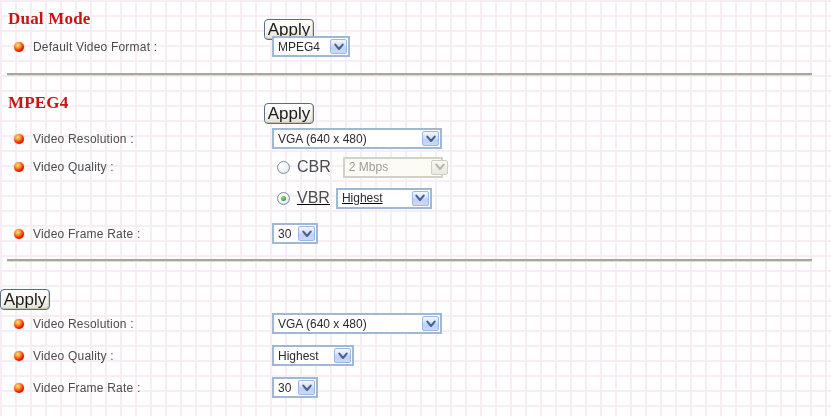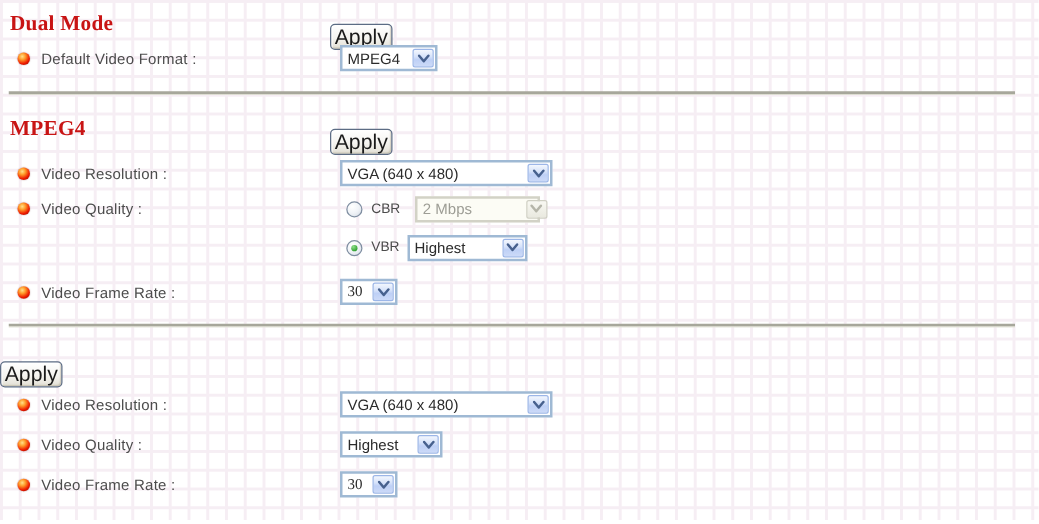--- a/index.html
+++ b/index.html
@@ -52,40 +52,40 @@
     display:flex;align-items:center;justify-content:center;
     color:#47618e;
   }
   .xpsel.disabled{border-color:#d2d2c6;background:#fcfcf5;cursor:default;}
   .xpsel.disabled .selval{color:#9d9d95;}
   .xpsel.disabled .selarrow{
     border-color:#cfcfc3;color:#b5b5a9;
     background:linear-gradient(180deg,#f8f8f2,#e9e9df);
   }
   .w78{width:78px;}  .w170{width:170px;} .w100{width:100px;gap:43px;}
-  .w96{width:96px;}  .w82{width:82px;}   .w46{width:46px;font-family:Liberation Serif, serif;}
+  .w96{width:96px;}  .w82{width:82px;}   .w46{width:46px;}
   .divider{
     height:3px;width:805px;margin-left:7px;
     background:linear-gradient(180deg,#a7a79b 0%,#a7a79b 66%,#d3d3c7 66%,#e4e4da 100%);
   }
   .qrow{display:flex;align-items:center;height:22px;}
   .radio{
     width:13px;height:13px;border-radius:50%;box-sizing:border-box;flex:none;
     border:1px solid #7e8da0;position:relative;margin-left:5px;cursor:pointer;
     background:radial-gradient(circle at 35% 30%, #ffffff 0%, #f0f3f7 50%, #d4dbe4 100%);
   }
   .radio.checked::after{
     content:"";position:absolute;left:3px;top:3px;width:5px;height:5px;border-radius:50%;
     background:radial-gradient(circle at 35% 30%, #8ee08a 0%, #2f9e2f 75%);
   }
-  .qlbl{font-size:11px;color:#4c4c4c;margin-left:7px;}
+  .qlbl{font-size:16px;color:#4c4c4c;margin-left:7px;}
   .ml12{margin-left:12px;} .ml6{margin-left:6px;}
   
   .mt8{margin-top:8px;}  .mt6{margin-top:6px;}  .mt16{margin-top:16px;}
-  .mt14{margin-top:14px;} .mt7{margin-top:7px;} .mt9{margin-top:9px;}
+  .mt14{margin-top:14px;} .mt7{margin-top:7px;} .mt9{margin-top:9px;text-decoration:underline;}
   .mt15{margin-top:15px;} .mt13{margin-top:13px;} .mt11{margin-top:11px;}
 </style>
 </head>
 <body>
 
 <div class="page">
 
   <section>
     <div class="trow mt8">
       <h2 class="stitle">Dual Mode</h2>

